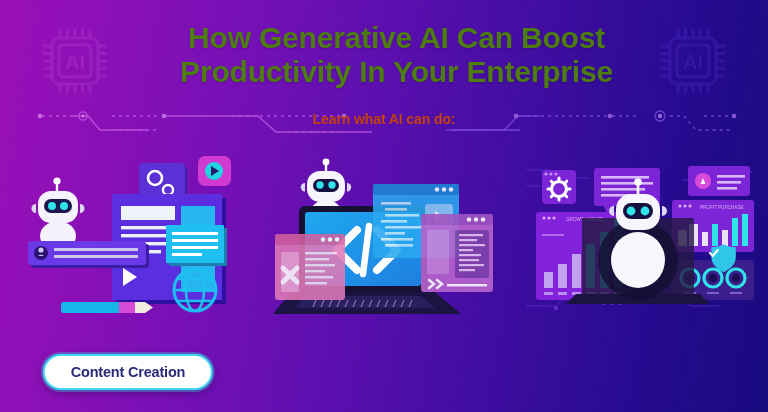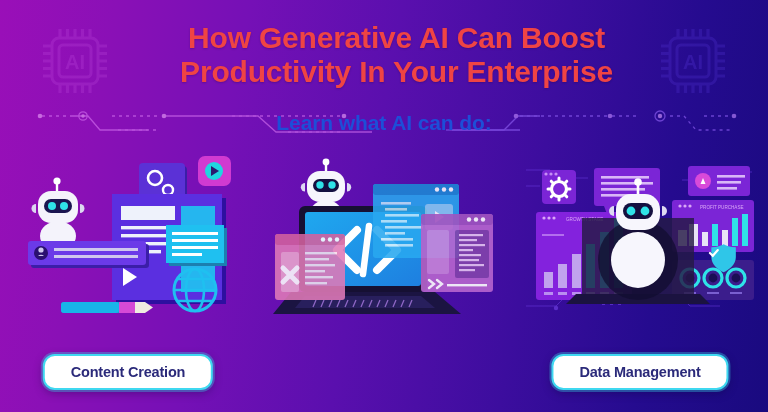--- a/index.html
+++ b/index.html
@@ -16,45 +16,45 @@
   .chip.left  { left:38px;  top:24px; }
   .chip.right { right:38px; top:24px; }
   .chip svg { display:block; }
 
   
   .circuit { position:absolute; left:0; top:96px; width:768px; height:48px; opacity:.85; }
 
   
   .headline {
     position:absolute; left:0; right:0; top:21px;
-    text-align:center; color:#ef4444;
+    text-align:center; color:#4d7c0f;
     font-size:30px; line-height:34px; font-weight:bold;
     letter-spacing:-0.2px; text-shadow:0 1px 2px rgba(20,0,60,.25);margin-left:25px;
   }
   .headline .ln { display:block; }
   .subhead {
     position:absolute; left:0; right:0; top:111px;
-    text-align:center; color:#1d4ed8;
-    font-size:21px; font-weight:bold; letter-spacing:-0.1px;
+    text-align:center; color:#c2410c;
+    font-size:14px; font-weight:bold; letter-spacing:-0.1px;
   }
 
   
   .panels { position:absolute; left:0; top:152px; width:768px; height:260px; }
   .panel { position:absolute; top:0; width:256px; height:260px; }
   .panel.p1 { left:0;   }
   .panel.p2 { left:256px; }
   .panel.p3 { left:512px; }
   .art { position:absolute; left:50%; top:4px; transform:translateX(-50%); }
 
   
   .pill {
     position:absolute; bottom:22px; left:50%; transform:translateX(-50%);
     background:#ffffff; color:#2b2a7a;
     border:2.5px solid #3fd8f0;
-    border-radius:12px;
+    border-radius:18px;
     font-size:14.5px; font-weight:bold; letter-spacing:-0.2px;
     padding:8px 26px; white-space:nowrap;
     box-shadow:0 0 0 2px rgba(63,216,240,.35), 0 3px 10px rgba(10,0,50,.35);
   }
 </style>
 </head>
 <body>
 
 <div class="stage">
 
@@ -440,17 +440,16 @@
           <circle cx="118" cy="26" r="3.8" fill="#ffffff"></circle>
           <rect x="96" y="38" width="44" height="36" rx="15" fill="#f7f6fd"></rect>
           <rect x="103" y="47" width="30" height="16" rx="8" fill="#141040"></rect>
           <circle cx="111" cy="55" r="4.4" fill="#2fe3e8"></circle>
           <circle cx="125" cy="55" r="4.4" fill="#2fe3e8"></circle>
           <path d="M94 50a5 5 0 000 10z" fill="#ddd9f2"></path>
           <path d="M142 50a5 5 0 010 10z" fill="#ddd9f2"></path>
           <ellipse cx="118" cy="104" rx="27" ry="28" fill="#f7f6fd"></ellipse>
         </g>
       </svg>
-      <div class="pill">Data Management</div>
     </div>
 
   </div>
 </div>
 
 </body></html>

